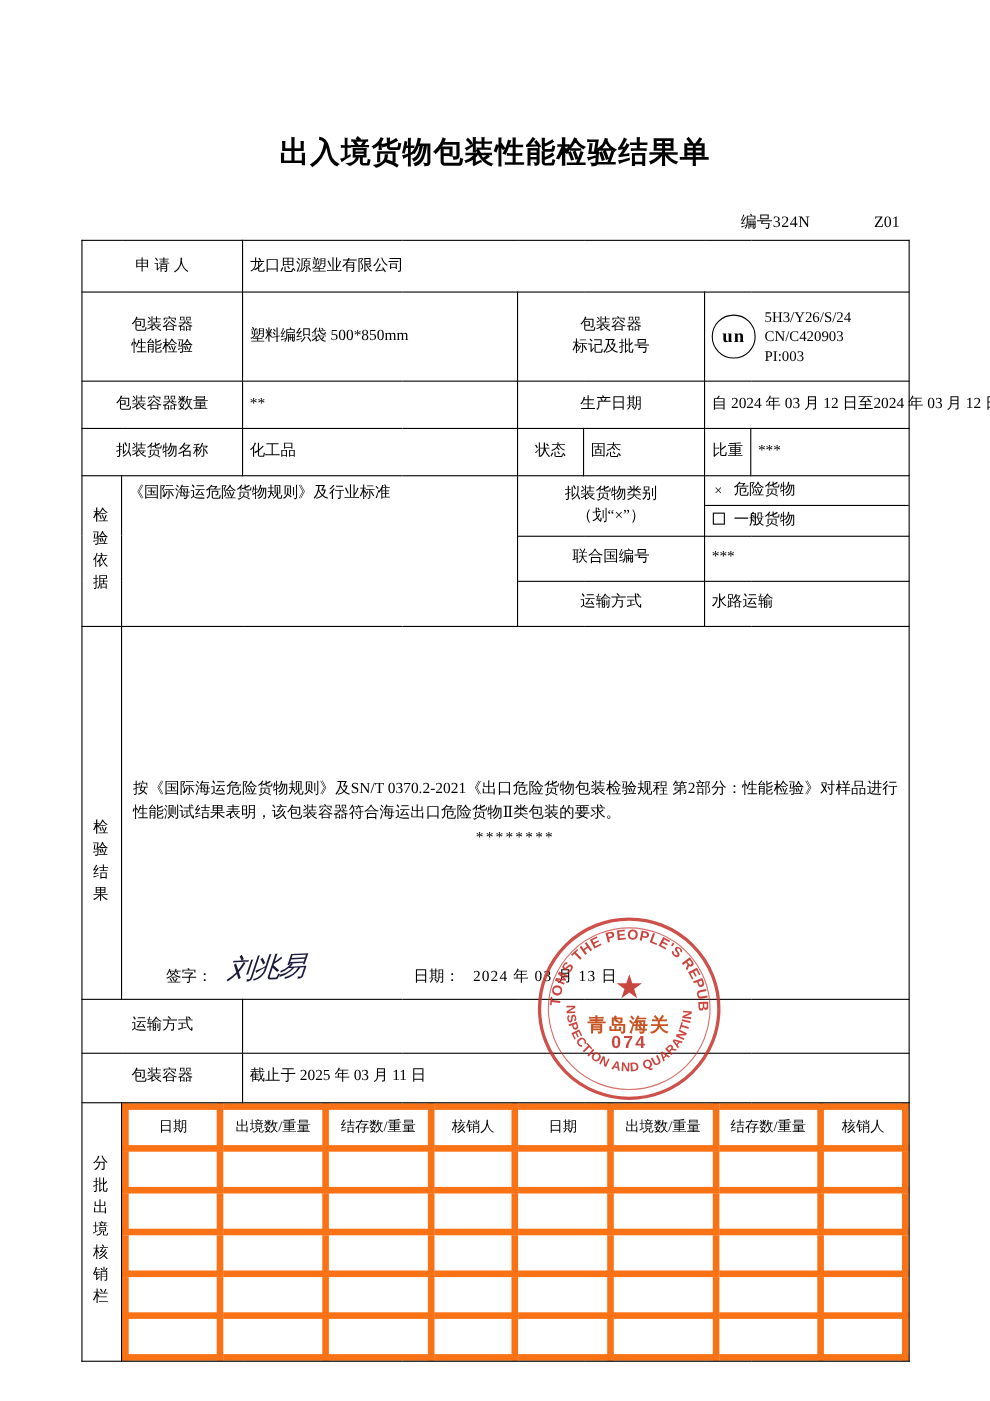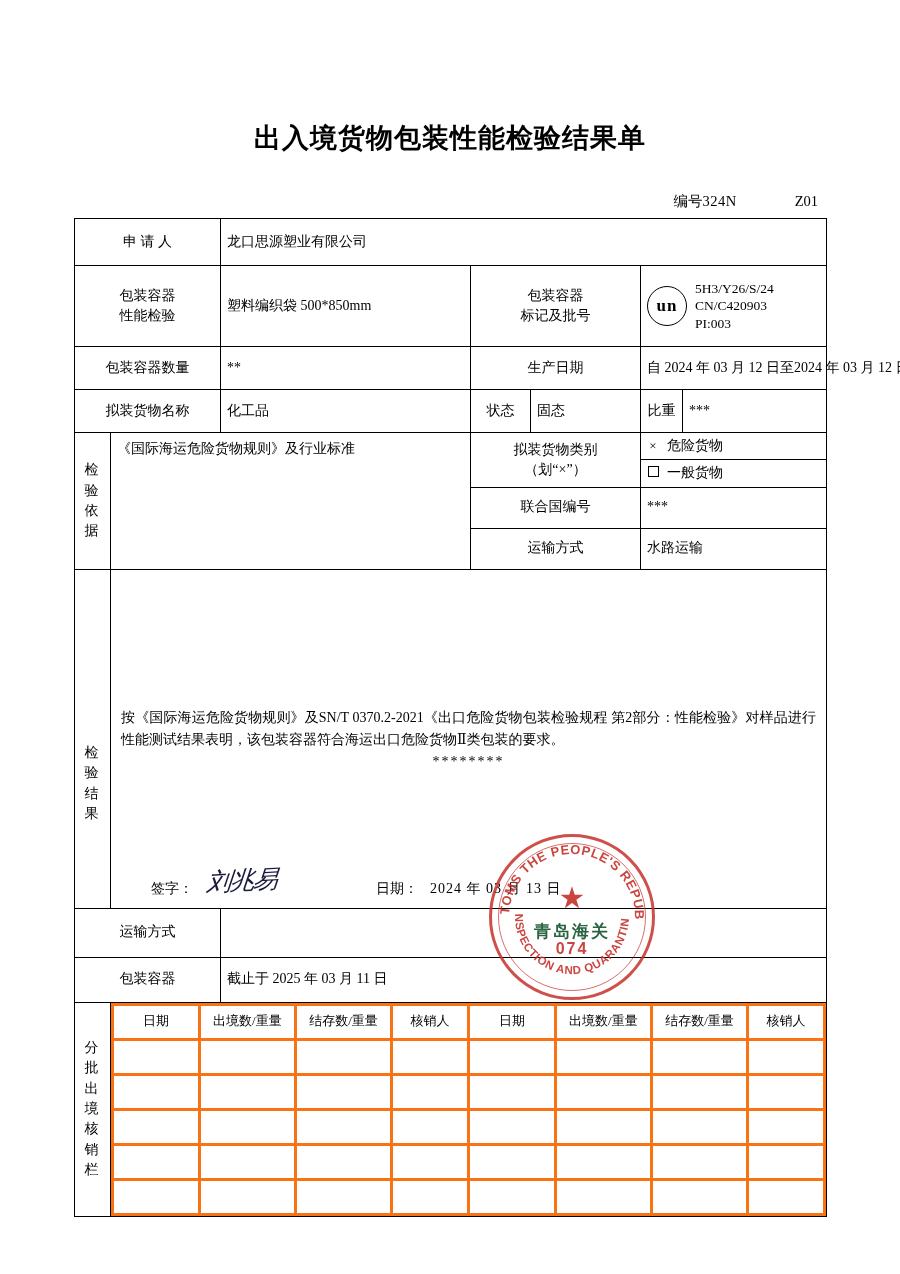--- a/index.html
+++ b/index.html
@@ -136,21 +136,21 @@
     left: 74px;
     top: 1158px;
     width: 780px;
     font-size: 13.5px;
     line-height: 1.6;
   }
   .small-note .ln2 { margin-left: 30px; }
 
   table.batch { width: 100%; border-collapse: collapse; table-layout: fixed; }
   table.batch td {
-    border: 3px solid #f97316;
+    border: 6px solid #f97316;
     text-align: center;
     font-size: 13px;
     padding: 3px 2px;
     height: 26px;
   }
 
   
   .seal {
     position: absolute;
     left: 489px;
@@ -182,21 +182,21 @@
     opacity: 0.9;
   }
   .seal .cn {
     position: absolute;
     left: 0; right: 0;
     top: 52%;
     text-align: center;
     font-family: "Liberation Sans", sans-serif;
     font-size: 17px;
     font-weight: bold;
-    color: #14532d;
+    color: #c2410c;
     letter-spacing: 2px;
     opacity: 0.9;
   }
   .seal .code {
     position: absolute;
     left: 0; right: 0;
     top: 64%;
     text-align: center;
     font-family: "Liberation Sans", sans-serif;
     font-size: 16px;

